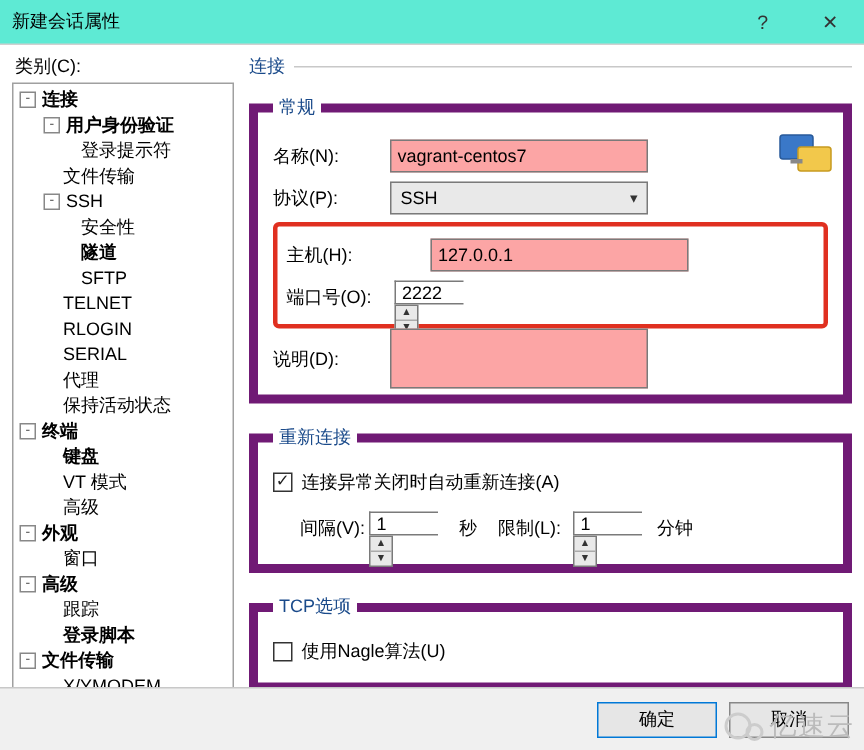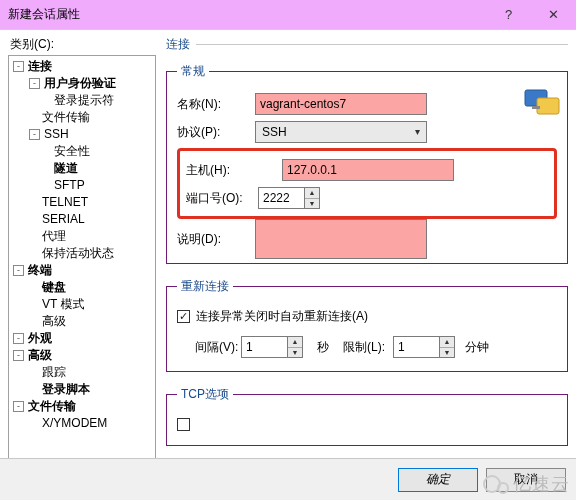--- a/index.html
+++ b/index.html
@@ -9,21 +9,21 @@
     font-size: 12px;
     background: #fff;
     width: 576px;
     height: 500px;
     overflow: hidden;
     position: relative;
   }
   .titlebar {
     height: 30px;
     width: 576px;
-    background: #f0abfc;
+    background: #5eead4;
     border-bottom: 1px solid #d0d0d0;
     display: flex;
     align-items: center;
     padding-left: 8px;
   }
   .titlebar-title { flex: 1; font-size: 12px; }
   .titlebar-controls { display: flex; }
   .titlebar-btn {
     width: 45px; height: 29px;
     display: flex; align-items: center; justify-content: center;
@@ -69,21 +69,21 @@
     color: #1a4a8a;
     font-size: 12px;
     padding-bottom: 4px;
     display: flex;
     align-items: center;
   }
   .section-header .line {
     flex: 1; height: 1px; background: #c8c8c8; margin-left: 6px;
   }
   fieldset.group {
-    border: 1px solid #701a75;
+    border: 6px solid #701a75;
     margin: 6px 0 8px 0;
     padding: 10px 10px 10px 10px;
     position: relative;
   }
   fieldset.group > legend {
     color: #1a4a8a;
     padding: 0 4px;
     font-size: 12px;
   }
   .form-row {
@@ -112,21 +112,21 @@
   .select-wrap .chev {
     position: absolute; right: 6px; top: 4px; font-size: 10px; color:#333;
   }
   .highlight-box {
     border: 3px solid #e03020;
     border-radius: 4px;
     padding: 5px 6px 4px 6px;
     margin-top: 2px;
   }
   .spinner {
-    display: flex; height: 22px;
+    display: flex; height: 22px; flex-direction: column;
   }
   .spinner input {
     width: 46px; height: 22px; border: 1px solid #7a7a7a; border-right: none;
     padding: 0 4px; font-size: 12px; font-family: inherit;
   }
   .spinner .spin-btns {
     width: 16px; border: 1px solid #7a7a7a;
     display: flex; flex-direction: column;
     background: #e9e9e9;
   }
@@ -149,21 +149,21 @@
     display:flex; justify-content:flex-end; align-items:center;
     padding-right:10px; gap:8px;
     background:#f0f0f0;
     width:576px;
   }
   .footer-btn {
     min-width:80px; height:24px;
     border:1px solid #888; background:#e6e6e6;
     display:flex; align-items:center; justify-content:center;
   }
-  .footer-btn.primary { border:1px solid #0078d7; background:#e6e6e6;font-style:italic; }
+  .footer-btn.primary { border:1px solid #0078d7; background:#e6e6e6; }
   .watermark {
     position:absolute; right:6px; bottom:4px;
     color:#bbb; font-size:18px; letter-spacing:1px;
     display:flex; align-items:center; gap:4px;
     pointer-events:none;
   }
   .watermark .circ {
     width:18px;height:18px;border:2px solid #ccc;border-radius:50%;
     display:inline-block;
   }
@@ -219,20 +219,24 @@
       <div class="tree-row">
         <span class="tree-spacer" style="width:44px"></span>
         <span class="tree-label">SFTP</span>
       </div>
       <div class="tree-row">
         <span class="tree-spacer" style="width:32px"></span>
         <span class="tree-label">TELNET</span>
       </div>
       <div class="tree-row">
         <span class="tree-spacer" style="width:32px"></span>
+        <span class="tree-label">RLOGIN</span>
+      </div>
+      <div class="tree-row">
+        <span class="tree-spacer" style="width:32px"></span>
         <span class="tree-label">SERIAL</span>
       </div>
       <div class="tree-row">
         <span class="tree-spacer" style="width:32px"></span>
         <span class="tree-label">代理</span>
       </div>
       <div class="tree-row">
         <span class="tree-spacer" style="width:32px"></span>
         <span class="tree-label">保持活动状态</span>
       </div>
@@ -250,20 +254,24 @@
         <span class="tree-label">VT 模式</span>
       </div>
       <div class="tree-row">
         <span class="tree-spacer" style="width:32px"></span>
         <span class="tree-label">高级</span>
       </div>
       <div class="tree-row">
         <span class="tree-spacer" style="width:4px"></span>
         <span class="tree-toggle">-</span>
         <span class="tree-label tree-bold">外观</span>
+      </div>
+      <div class="tree-row">
+        <span class="tree-spacer" style="width:32px"></span>
+        <span class="tree-label">窗口</span>
       </div>
       <div class="tree-row">
         <span class="tree-spacer" style="width:4px"></span>
         <span class="tree-toggle">-</span>
         <span class="tree-label tree-bold">高级</span>
       </div>
       <div class="tree-row">
         <span class="tree-spacer" style="width:32px"></span>
         <span class="tree-label">跟踪</span>
       </div>
@@ -359,20 +367,21 @@
             </div>
         </div>
         <span style="padding-left:10px">分钟</span>
       </div>
     </fieldset>
 
     <fieldset class="group">
       <legend>TCP选项</legend>
       <div class="checkbox-row">
         <span class="checkbox"></span>
+        <span>使用Nagle算法(U)</span>
       </div>
     </fieldset>
   </div>
 </div>
 
 <div class="footer">
   <div class="footer-btn primary">
     <span>确定</span>
   </div>
   <div class="footer-btn">

